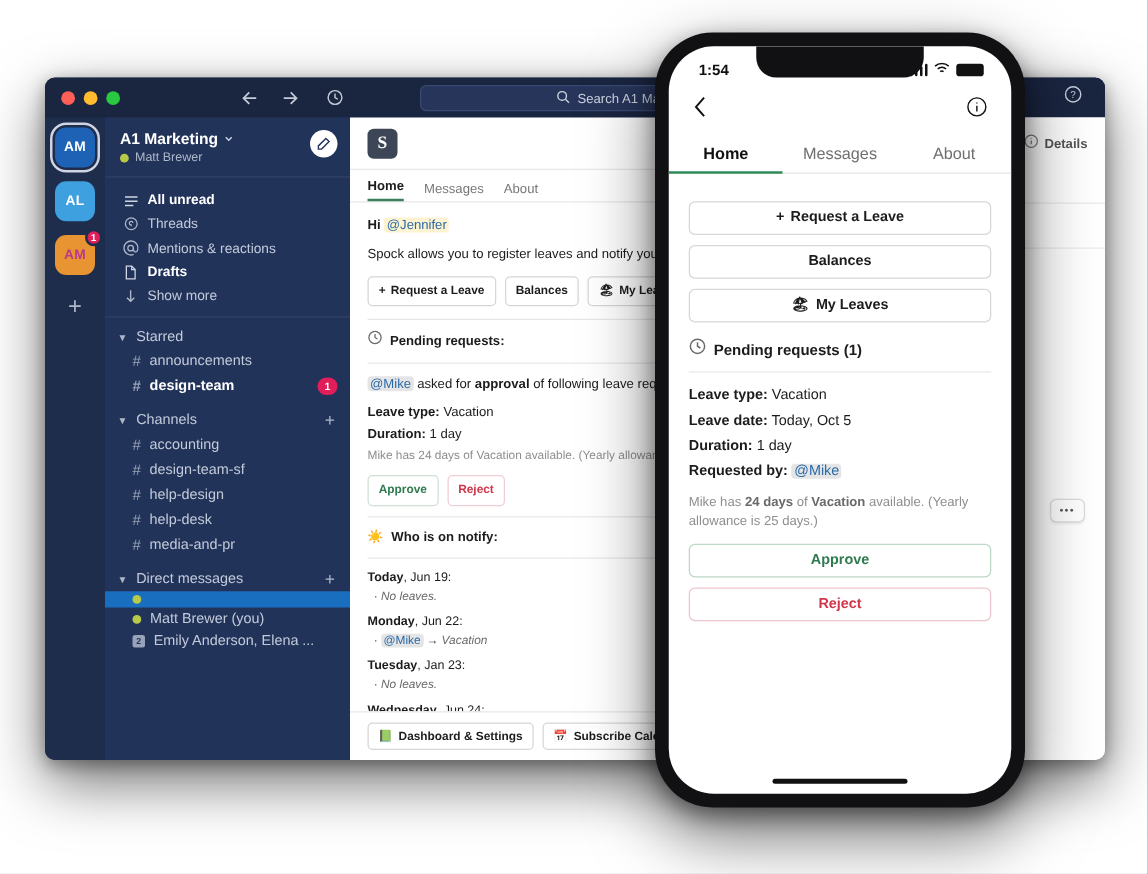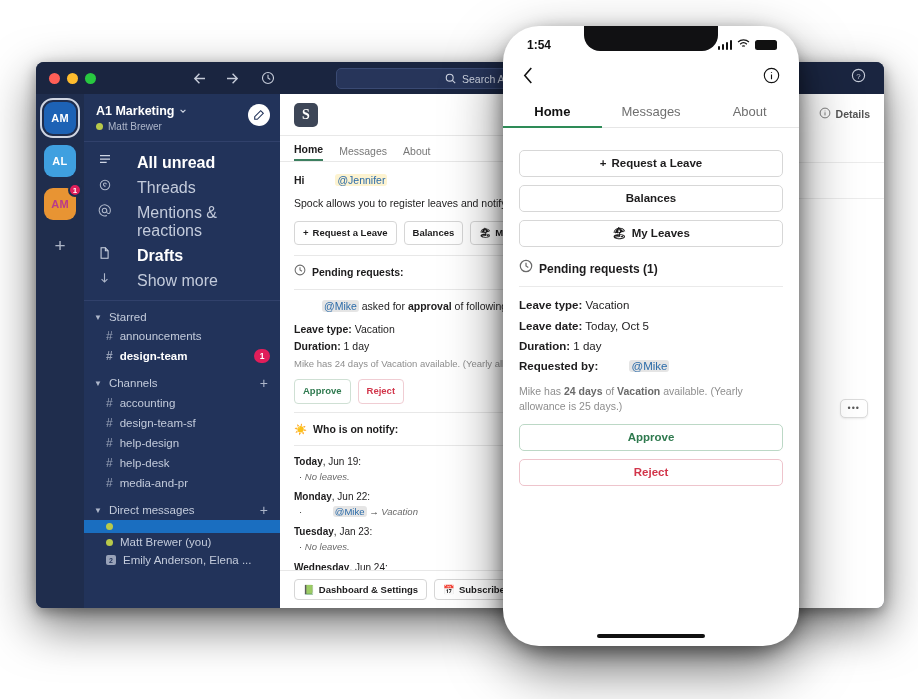--- a/index.html
+++ b/index.html
@@ -71,22 +71,22 @@
   
   .sidebar { width: 196px; background: #22335a; color: #cdd4e3; position: relative; }
   .sb-head { padding: 10px 10px 9px 12px; border-bottom: 1px solid #31416b;
              display: flex; justify-content: space-between; align-items: flex-start; }
   .sb-title { color: #fff; font-size: 12.5px; font-weight: bold; display: flex; align-items: center; gap: 4px; }
   .sb-user { font-size: 10px; color: #aeb7ca; margin-top: 3px; display: flex; align-items: center; gap: 5px; }
   .presence { width: 7px; height: 7px; border-radius: 50%; background: #b8c94a; }
   .compose { width: 22px; height: 22px; border-radius: 50%; background: #fff;
              display: flex; align-items: center; justify-content: center; color: #22335a; }
   .sb-section { padding: 8px 0 7px 0; border-bottom: 1px solid #31416b; }
-  .sb-row { display: flex; align-items: flex-start; gap: 26px; padding: 3.5px 12px 3.5px 14px;
-            font-size: 16px; color: #c3cbdb; }
+  .sb-row { display: flex; align-items: flex-end; gap: 7px; padding: 3.5px 12px 3.5px 14px;
+            font-size: 11px; color: #c3cbdb; }
   .sb-row.b { color: #fff; font-weight: bold; }
   .sb-ico { width: 13px; display: inline-flex; justify-content: center; color: #aeb7ca; flex: 0 0 13px; }
   .sb-group { padding-top: 7px; }
   .grp-hdr { display: flex; align-items: center; justify-content: space-between;
              padding: 3px 12px 3px 10px; font-size: 11.5px; color: #c3cbdb; }
   .grp-hdr .lft { display: flex; align-items: center; gap: 7px; }
   .caret { font-size: 8px; color: #aeb7ca; }
   .grp-plus { color: #aeb7ca; font-size: 14px; line-height: 1; }
   .ch { display: flex; align-items: center; gap: 7px; padding: 3px 12px 3px 22px;
         font-size: 11.5px; color: #c3cbdb; position: relative; }
@@ -105,21 +105,21 @@
              border-bottom: 1px solid #e8e8e8; justify-content: space-between; }
   .app-logo { width: 24px; height: 24px; border-radius: 5px; background: #3d4657; color: #fff;
               font-weight: bold; font-size: 14px; display: flex; align-items: center; justify-content: center;
               font-family: "Liberation Serif", serif; }
   .app-details { display: flex; align-items: center; gap: 5px; font-size: 10.5px; color: #555; font-weight: bold; }
   .app-tabs { display: flex; gap: 16px; padding: 0 14px; border-bottom: 1px solid #e8e8e8; height: 26px; }
   .app-tab { font-size: 10.5px; color: #777; display: flex; align-items: flex-end; padding-bottom: 4px; }
   .app-tab.active { color: #1d1c1d; font-weight: bold; border-bottom: 2px solid #3c7f5f; }
   .app-content { padding: 10px 14px 0 14px; font-size: 10.5px; color: #1d1c1d; line-height: 1.55;
                  overflow: hidden; flex: 1; }
-  .mention { background: #fdf3d0; color: #2b6ba8; border-radius: 3px; padding: 0 2px; margin-left: 28px; }
+  .mention { background: #fdf3d0; color: #2b6ba8; border-radius: 3px; padding: 0 2px; }
   .mention.blue { background: #e5e5e5; color: #2b6ba8; }
   .line { margin-bottom: 7px; white-space: nowrap; }
   .btnrow { display: flex; gap: 7px; margin: 9px 0 10px 0; }
   .sbtn { border: 1px solid #d6d6d6; border-radius: 4px; background: #fff;
           font-size: 9.5px; font-weight: bold; color: #1d1c1d;
           padding: 4px 8px; display: inline-flex; align-items: center; gap: 4px; white-space: nowrap; }
   .sbtn.approve { color: #2f7a4f; border-color: #cfe0d4; }
   .sbtn.reject { color: #d2364b; border-color: #f0cdd3; }
   .hr { height: 1px; background: #e8e8e8; margin: 8px 0; }
   .sec-hdr { display: flex; align-items: center; gap: 6px; font-weight: bold; font-size: 10.5px; margin-bottom: 2px; }
@@ -133,24 +133,25 @@
   .more-btn { position: absolute; right: 16px; top: 305px; border: 1px solid #dcdcdc;
               border-radius: 5px; background: #fff; padding: 4px 7px; font-size: 9px;
               color: #5b5b5b; letter-spacing: 1px; line-height: 1;
               box-shadow: 0 1px 2px rgba(0,0,0,.08); }
   .panel-split { position: absolute; right: 0; top: 0; bottom: 0; width: 92px;
                  border-left: 1px solid #e8e8e8; background: #fff; }
   .ps-line { position: absolute; left: 0; right: 0; height: 1px; background: #ececec; }
 
   
   .phone {
-    position: absolute; left: 503px; top: 26px;
+    position: absolute; left: 524px; top: 26px;
     width: 296px; height: 620px;
     background: #111113;
     border-radius: 46px;
+    padding: 11px;
     box-shadow: 0 22px 55px rgba(0,0,0,.55), 0 6px 18px rgba(0,0,0,.4);
   }
   .screen { width: 100%; height: 100%; background: #fff; border-radius: 36px;
             overflow: hidden; position: relative; display: flex; flex-direction: column; }
   .notch { position: absolute; left: 50%; transform: translateX(-50%); top: 0;
            width: 134px; height: 25px; background: #111113;
            border-bottom-left-radius: 16px; border-bottom-right-radius: 16px; z-index: 5; }
   .statusbar { height: 32px; display: flex; align-items: center; justify-content: space-between;
                padding: 6px 22px 0 24px; font-size: 12px; font-weight: bold; color: #111; }
   .sb-right { display: flex; align-items: center; gap: 5px; }

